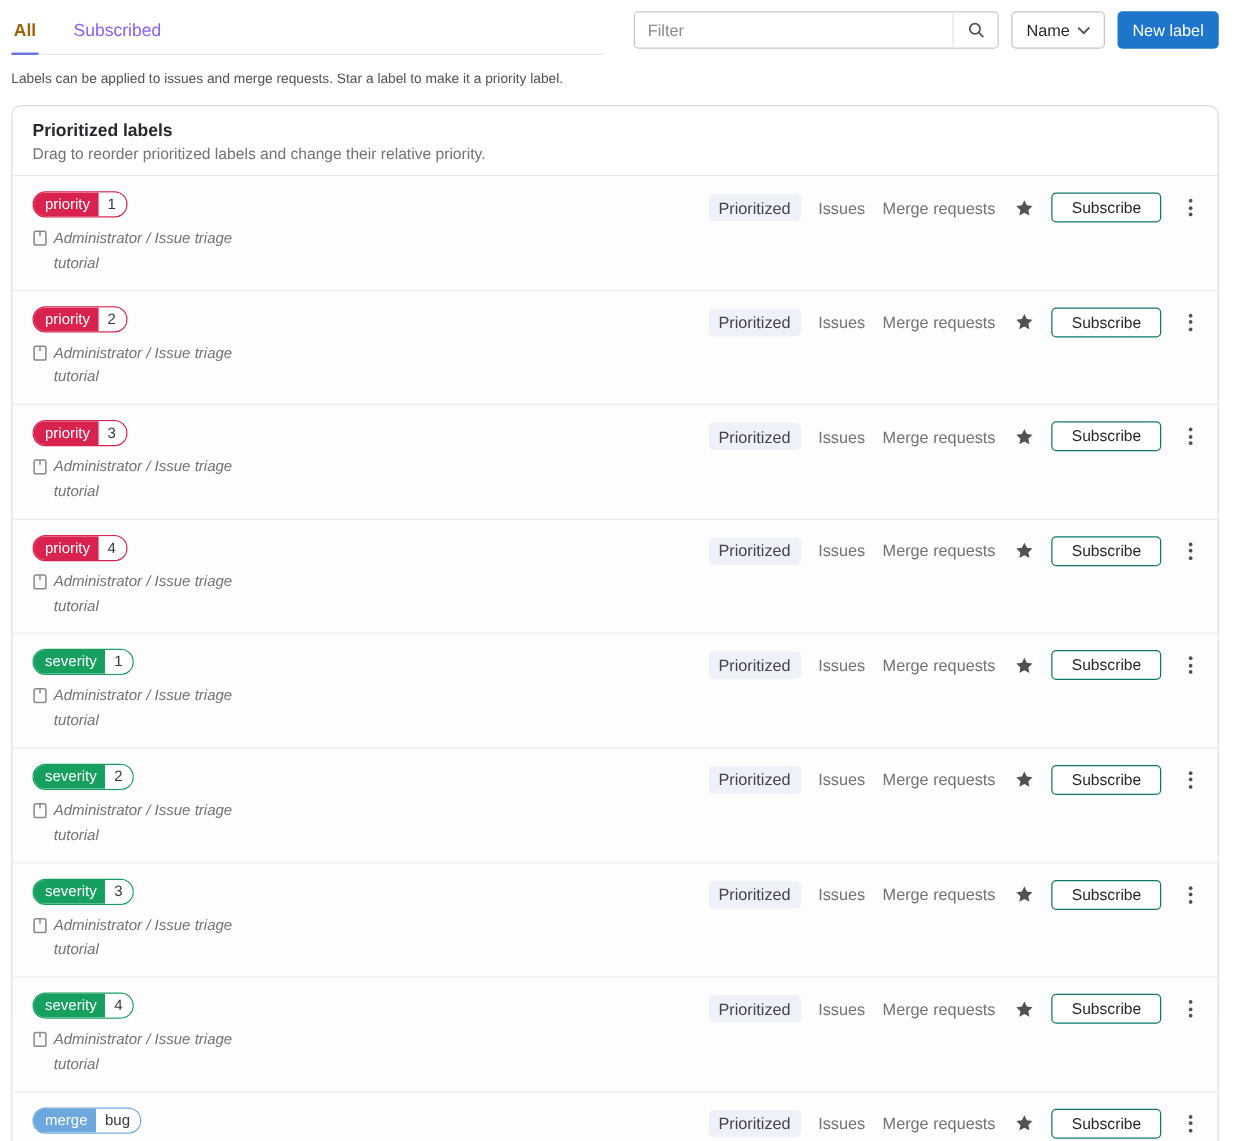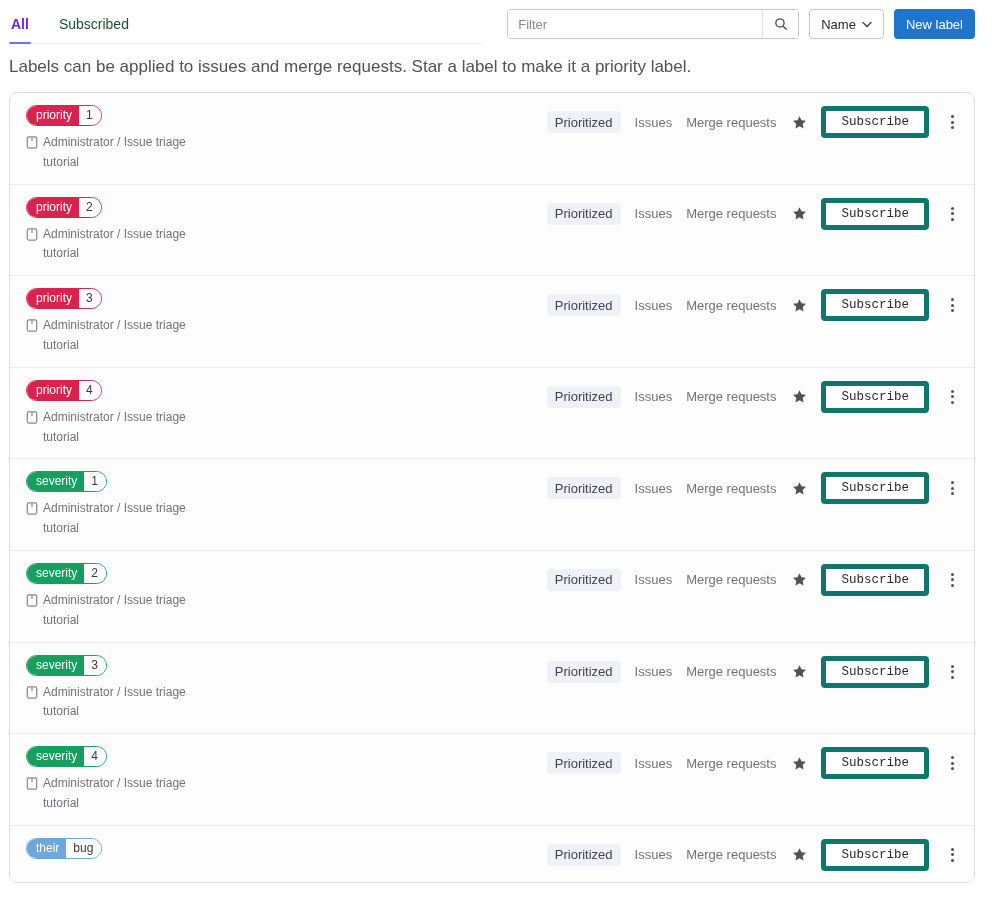--- a/index.html
+++ b/index.html
@@ -3,54 +3,54 @@
 <meta charset="utf-8">
 <style>
   * { box-sizing: border-box; margin: 0; padding: 0; }
   html, body { width: 1000px; background: #fff; }
   body { font-family: "Liberation Sans", sans-serif; color: #28272d; }
   .page { width: 966px; margin-left: 9px; padding-top: 6px; }
 
   
   .toolbar { display: flex; justify-content: space-between; align-items: flex-start; }
   .tabs { display: flex; gap: 26px; border-bottom: 1px solid #e8e8ea; flex: 1; padding-top: 4px; }
-  .tab { font-size: 14px; color: #14532d; padding: 6px 2px 11px; cursor: pointer; position: relative; }
-  .tab.active { color: #6d28d9; font-weight: bold; text-align: right; }
+  .tab { font-size: 14px; color: #8b5cf6; padding: 6px 2px 11px; cursor: pointer; position: relative; }
+  .tab.active { color: #a16207; font-weight: bold; text-align: right; }
   .tab.active::after { content: ""; position: absolute; left: 0; right: 0; bottom: -1px; height: 2px; background: #6b77de; border-radius: 2px; }
   .toolbar-right { display: flex; gap: 10px; margin-left: 24px; padding-top: 3px; }
   .input-group { display: flex; align-items: stretch; width: 292px; height: 30px; border: 1px solid #c6c6ca; border-radius: 4px; background: #fff; overflow: hidden; }
   .input-group input { flex: 1; border: none; outline: none; padding: 0 10px; font-size: 13px; font-family: "Liberation Sans", sans-serif; color: #28272d; }
   .input-group input::placeholder { color: #89888d; }
   .search-btn { width: 36px; display: flex; align-items: center; justify-content: center; background: #fff; border: none; border-left: 1px solid #e3e3e6; cursor: pointer; }
   .dropdown-btn { display: flex; align-items: center; gap: 6px; height: 30px; padding: 0 11px; background: #fff; border: 1px solid #c6c6ca; border-radius: 4px; font-size: 13px; color: #28272d; font-family: "Liberation Sans", sans-serif; cursor: pointer; }
   .primary-btn { height: 30px; padding: 0 12px; background: #1f75cb; color: #fff; border: none; border-radius: 4px; font-size: 13px; font-family: "Liberation Sans", sans-serif; cursor: pointer; }
 
-  .intro { font-size: 17px; color: #535158; margin: 13px 0 15px; }
+  .intro { font-size: 11px; color: #535158; margin: 13px 0 15px; }
 
   
   .card { border: 1px solid #dcdcde; border-radius: 8px; background: #fff; overflow: hidden; }
   .card-header { padding: 11px 16px 10px; border-bottom: 1px solid #e8e8ea; }
   .card-title { font-size: 14px; font-weight: bold; color: #28272d; }
   .card-subtitle { font-size: 12.5px; color: #737278; margin-top: 4px; }
 
   
   .label-row { display: flex; justify-content: space-between; align-items: flex-start; padding: 12px 14px 11px 16px; border-bottom: 1px solid #ececef; background: #fdfdfe; }
   .label-row:last-child { border-bottom: none; }
   .scoped-label { display: inline-flex; align-items: stretch; border: 1px solid; border-radius: 11px; overflow: hidden; font-size: 12px; line-height: 16px; cursor: pointer; }
   .scoped-label .scope { color: #fff; padding: 1px 7px 2px 9px; }
   .scoped-label .value { background: #fff; color: #3a383f; padding: 1px 8px 2px 7px; }
-  .proj { display: flex; align-items: flex-start; gap: 5px; margin-top: 7px; font-size: 12px; color: #737278; line-height: 1.65; }
+  .proj { display: flex; align-items: flex-start; gap: 5px; margin-top: 7px; font-size: 12px; color: #737278; line-height: 1.65; font-style: italic; }
   .proj svg { margin-top: 3px; flex: none; }
   .proj-text { max-width: 170px; }
 
   .row-right { display: flex; align-items: center; gap: 14px; margin-top: 1px; }
   .badge-muted { background: #eef1f8; color: #44424a; font-size: 13px; padding: 3.5px 8px; border-radius: 4px; }
   .row-link { color: #737373; font-size: 13px; text-decoration: none; cursor: pointer; }
   .star-btn { background: none; border: none; cursor: pointer; padding: 0 0 0 2px; display: flex; align-items: center; }
-  .subscribe-btn { background: #fff; border: 5px solid #0f766e; border-radius: 4px; color: #28272d; font-size: 12.5px; font-family: Liberation Mono, monospace; padding: 4px 15px; cursor: pointer; }
+  .subscribe-btn { background: #fff; border: 1px solid #0f766e; border-radius: 4px; color: #28272d; font-size: 12.5px; font-family: Liberation Sans, sans-serif; padding: 4px 15px; cursor: pointer; }
   .kebab-btn { background: none; border: none; cursor: pointer; display: flex; flex-direction: column; align-items: center; gap: 2.5px; padding: 4px 6px; margin-left: 2px; }
   .kebab-btn i { width: 3px; height: 3px; border-radius: 50%; background: #535158; }
 </style>
 </head>
 <body>
 
 <div class="page">
 
   <div class="toolbar">
     <div class="tabs">
@@ -73,20 +73,24 @@
           <path d="M1 1.5 L5 5.5 L9 1.5" fill="none" stroke="#535158" stroke-width="1.6" stroke-linecap="round"></path>
         </svg>
       </button>
       <button class="primary-btn">New label</button>
     </div>
   </div>
 
   <p class="intro">Labels can be applied to issues and merge requests. Star a label to make it a priority label.</p>
 
   <div class="card">
+    <div class="card-header">
+      <div class="card-title">Prioritized labels</div>
+      <div class="card-subtitle">Drag to reorder prioritized labels and change their relative priority.</div>
+    </div>
     <div id="rows">
   <div class="label-row">
     <div class="row-left">
       <span class="scoped-label" style="border-color: rgb(217, 35, 78);">
         <span class="scope" style="background: rgb(217, 35, 78);">priority</span>
               <span class="value">1</span>
       </span>
       <div class="proj">
         <svg width="12" height="13" viewBox="0 0 14 16" fill="none">
           <rect x="1.2" y="1.2" width="11.6" height="13.6" rx="1.8" stroke="#89888d" stroke-width="1.5"></rect>
@@ -333,21 +337,21 @@
         <i></i>
               <i></i>
               <i></i>
       </button>
     </div>
   </div>
 
   <div class="label-row">
     <div class="row-left">
       <span class="scoped-label" style="border-color: rgb(108, 168, 221);">
-        <span class="scope" style="background: rgb(108, 168, 221);">their</span>
+        <span class="scope" style="background: rgb(108, 168, 221);">merge</span>
               <span class="value">bug</span>
       </span>
       
     </div>
     <div class="row-right">
       <span class="badge-muted">Prioritized</span>
       <a class="row-link">Issues</a>
       <a class="row-link">Merge requests</a>
       <button class="star-btn">
         <svg width="15" height="15" viewBox="0 0 16 16">

